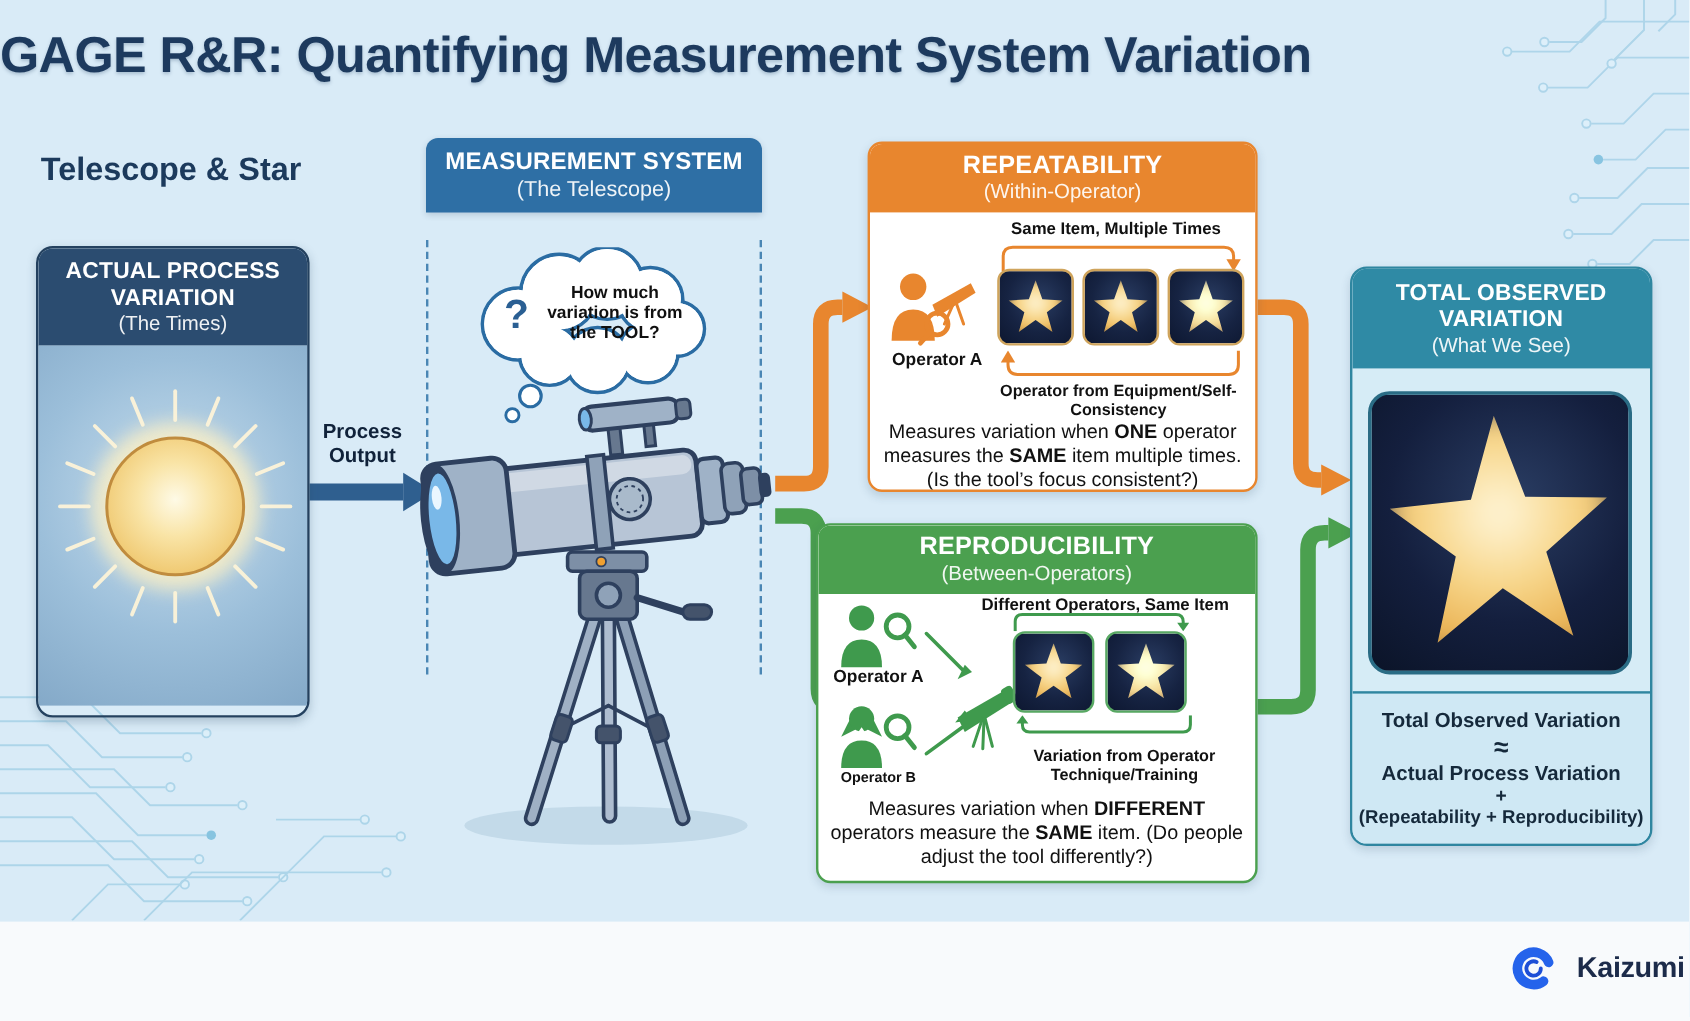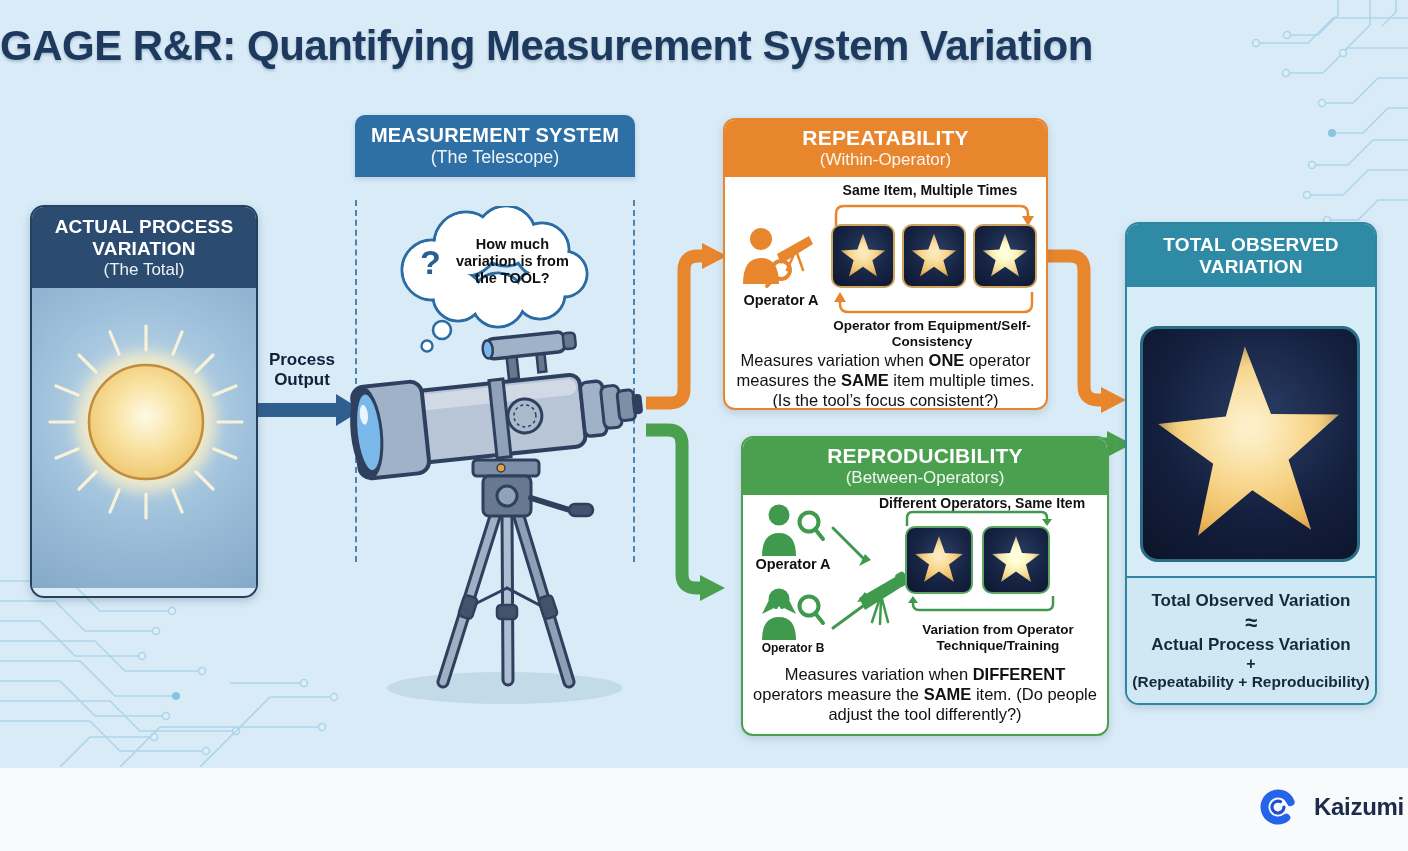--- a/index.html
+++ b/index.html
@@ -73,21 +73,21 @@
   .thought-text .lines{font-size:14.5px;font-weight:bold;color:#101010;line-height:1.18;text-align:center;}
   .telescope-wrap{left:345px;top:330px;width:310px;height:390px;z-index:3;}
 
   
   .rr-box{background:#ffffff;border-radius:12px;overflow:hidden;z-index:5;
           box-shadow:0 3px 8px rgba(40,70,100,.18);}
   .repeat-box{left:723px;top:118px;width:325px;height:292px;border:2.5px solid #e8862e;}
   .repeat-box .card-header{background:#e8862e;padding:6px 4px 6px;}
   .repeat-box .card-header .t{font-size:21px;}
   .repeat-box .card-header .s{font-size:17px;}
-  .repro-box{left:741px;top:436px;width:368px;height:300px;border:2.5px solid #4ba04f;}
+  .repro-box{left:680px;top:436px;width:368px;height:300px;border:2.5px solid #4ba04f;}
   .repro-box .card-header{background:#4ba04f;padding:6px 4px 6px;}
   .repro-box .card-header .t{font-size:21px;}
   .repro-box .card-header .s{font-size:17px;}
 
   .mini-label{font-weight:bold;color:#111;line-height:1.15;text-align:center;}
   .desc{font-size:16.5px;line-height:1.22;text-align:center;color:#111;}
 
   
   .tile{
     position:relative;border-radius:10px;overflow:hidden;
@@ -189,20 +189,21 @@
       <circle cx="154" cy="162" r="3.5" fill="#ddf0fa"></circle>
     <path d="M120 192 L160 152 H240 L270 122 H330"></path>
       <circle cx="334" cy="122" r="3.5" fill="#ddf0fa"></circle>
     <path d="M200 192 L240 152 H318"></path>
       <circle cx="322" cy="152" r="3.5" fill="#ddf0fa"></circle>
     <path d="M230 108 H300"></path>
       <circle cx="304" cy="108" r="3.5" fill="#ddf0fa"></circle>
   </svg>
 
   <div class="abs main-title">GAGE R&amp;R: Quantifying Measurement System Variation</div>
+  <div class="abs section-heading">Telescope &amp; Star</div>
 
   <svg class="abs overlay-svg" viewBox="0 0 1408 851" fill="none">
     <g>
       <path d="M258 410 H336" stroke="#2f5f8f" stroke-width="14"></path>
       <polygon points="336,394 362,410 336,426" fill="#2f5f8f"></polygon>
     </g>
     <g>
       <path d="M646 403 H670 Q684 403 684 389 V270 Q684 256 698 256 H702" stroke="#e8862e" stroke-width="13" stroke-linejoin="round"></path>
       <polygon points="702,243 727,256 702,269" fill="#e8862e"></polygon>
     </g>
@@ -216,21 +217,21 @@
     </g>
     <g>
       <path d="M1048 589 H1076 Q1090 589 1090 575 V458 Q1090 444 1104 444 H1107" stroke="#4ba04f" stroke-width="13" stroke-linejoin="round"></path>
       <polygon points="1107,431 1132,444 1107,457" fill="#4ba04f"></polygon>
     </g>
   </svg>
 
   <div class="abs process-card">
     <div class="card-header">
       <div class="t">ACTUAL PROCESS VARIATION</div>
-      <div class="s">(The Total)</div>
+      <div class="s">(The Times)</div>
     </div>
     <div class="body">
       <svg class="abs sun-wrap" viewBox="0 0 212 212">
         <defs>
           <radialGradient id="sunGrad" cx="50%" cy="45%" r="60%">
             <stop offset="0%" stop-color="#fefae6"></stop>
             <stop offset="45%" stop-color="#f9e4a6"></stop>
             <stop offset="100%" stop-color="#eec468"></stop>
           </radialGradient>
           <filter id="soft" x="-40%" y="-40%" width="180%" height="180%">
@@ -459,20 +460,21 @@
       <path d="M152 0 V8 Q152 14 146 14 H18 Q12 14 12 8 V6"></path>
       <polygon points="7,7 17,7 12,0" fill="#3f9a4d" stroke="none"></polygon>
     </svg>
     <div class="abs desc" style="left:10px;right:10px;top:226px;"><span>Measures variation when </span><span class="b">DIFFERENT</span><span> operators measure the </span><span class="b">SAME</span><span> item. (Do people adjust the tool differently?)</span></div>
     <div class="abs mini-label" style="left:148px;right:2px;top:184px;font-size:13.5px;">Variation from Operator Technique/Training</div>
   </div>
 
   <div class="abs total-box">
     <div class="card-header">
       <div class="t">TOTAL OBSERVED VARIATION</div>
+      <div class="s">(What We See)</div>
     </div>
     <div class="abs total-tile">
       <div class="star"></div>
     </div>
     <div class="abs formula">
       <div class="l1">Total Observed Variation</div>
       <div class="approx">≈</div>
       <div class="l3">Actual Process Variation</div>
       <div class="plus">+</div>
       <div class="l5">(Repeatability + Reproducibility)</div>

